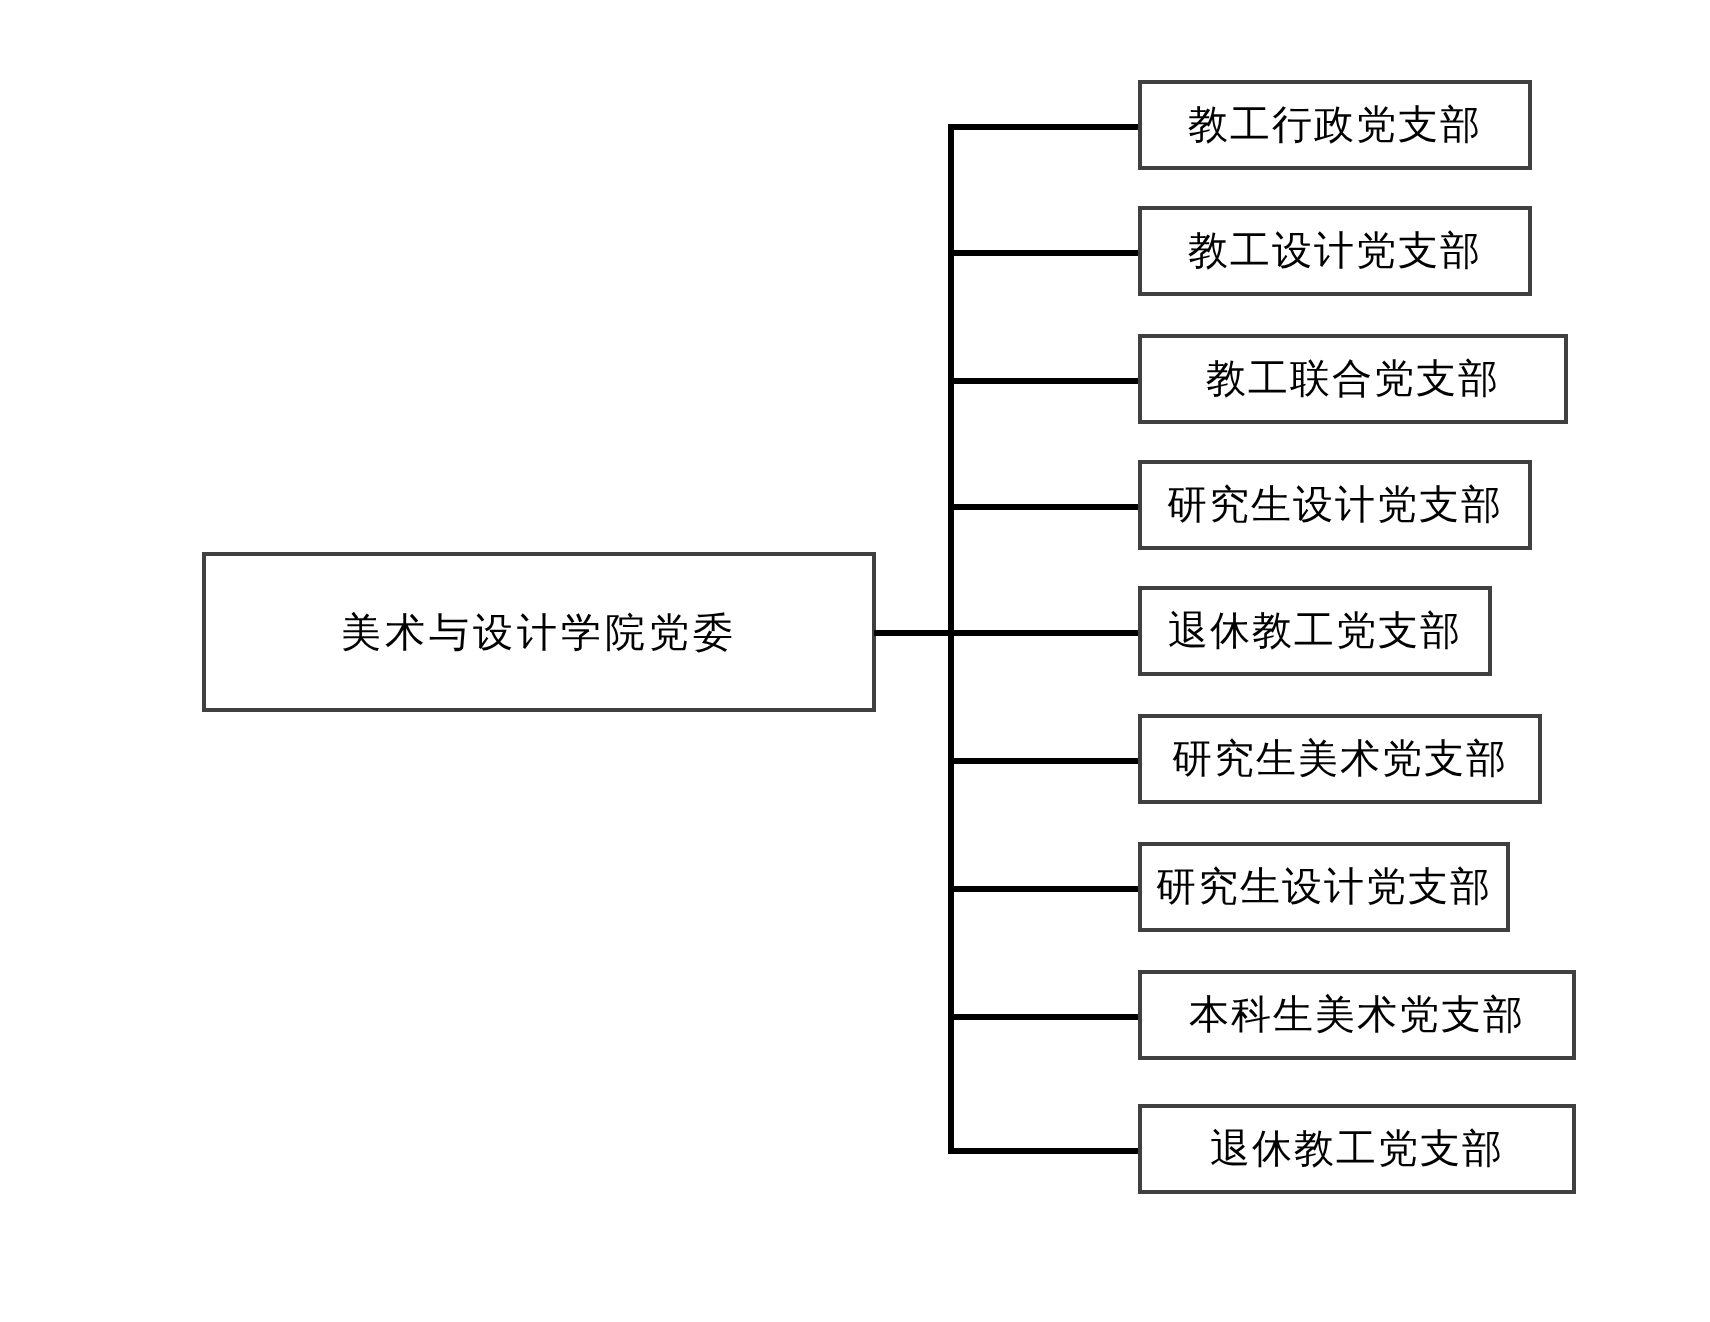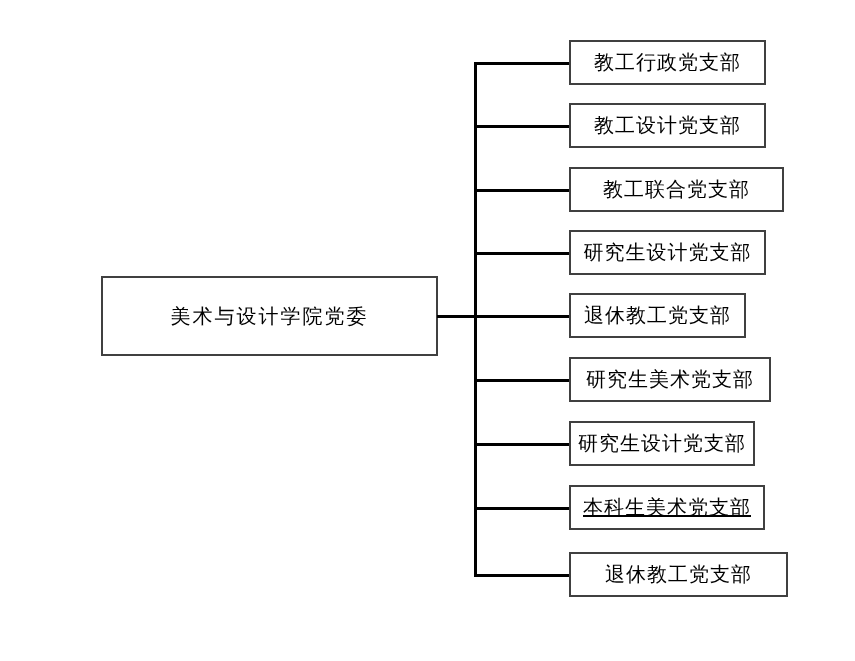--- a/index.html
+++ b/index.html
@@ -101,21 +101,21 @@
       </div>
       <div class="connector branch-line" style="top: 379px; width: 95px;"></div>
       <div class="node-box child-node" style="left: 569px; top: 357px; width: 202px;">
         <span>研究生美术党支部</span>
       </div>
       <div class="connector branch-line" style="top: 443px; width: 95px;"></div>
       <div class="node-box child-node" style="left: 569px; top: 421px; width: 186px;">
         <span>研究生设计党支部</span>
       </div>
       <div class="connector branch-line" style="top: 507px; width: 95px;"></div>
-      <div class="node-box child-node" style="left: 569px; top: 485px; width: 196px; text-decoration: underline;">
+      <div class="node-box child-node" style="left: 569px; top: 485px; width: 219px;">
         <span>本科生美术党支部</span>
       </div>
       <div class="connector branch-line" style="top: 574px; width: 95px;"></div>
       <div class="node-box child-node" style="left: 569px; top: 552px; width: 219px;">
         <span>退休教工党支部</span>
       </div>
     </div>
 
 </div>
 

